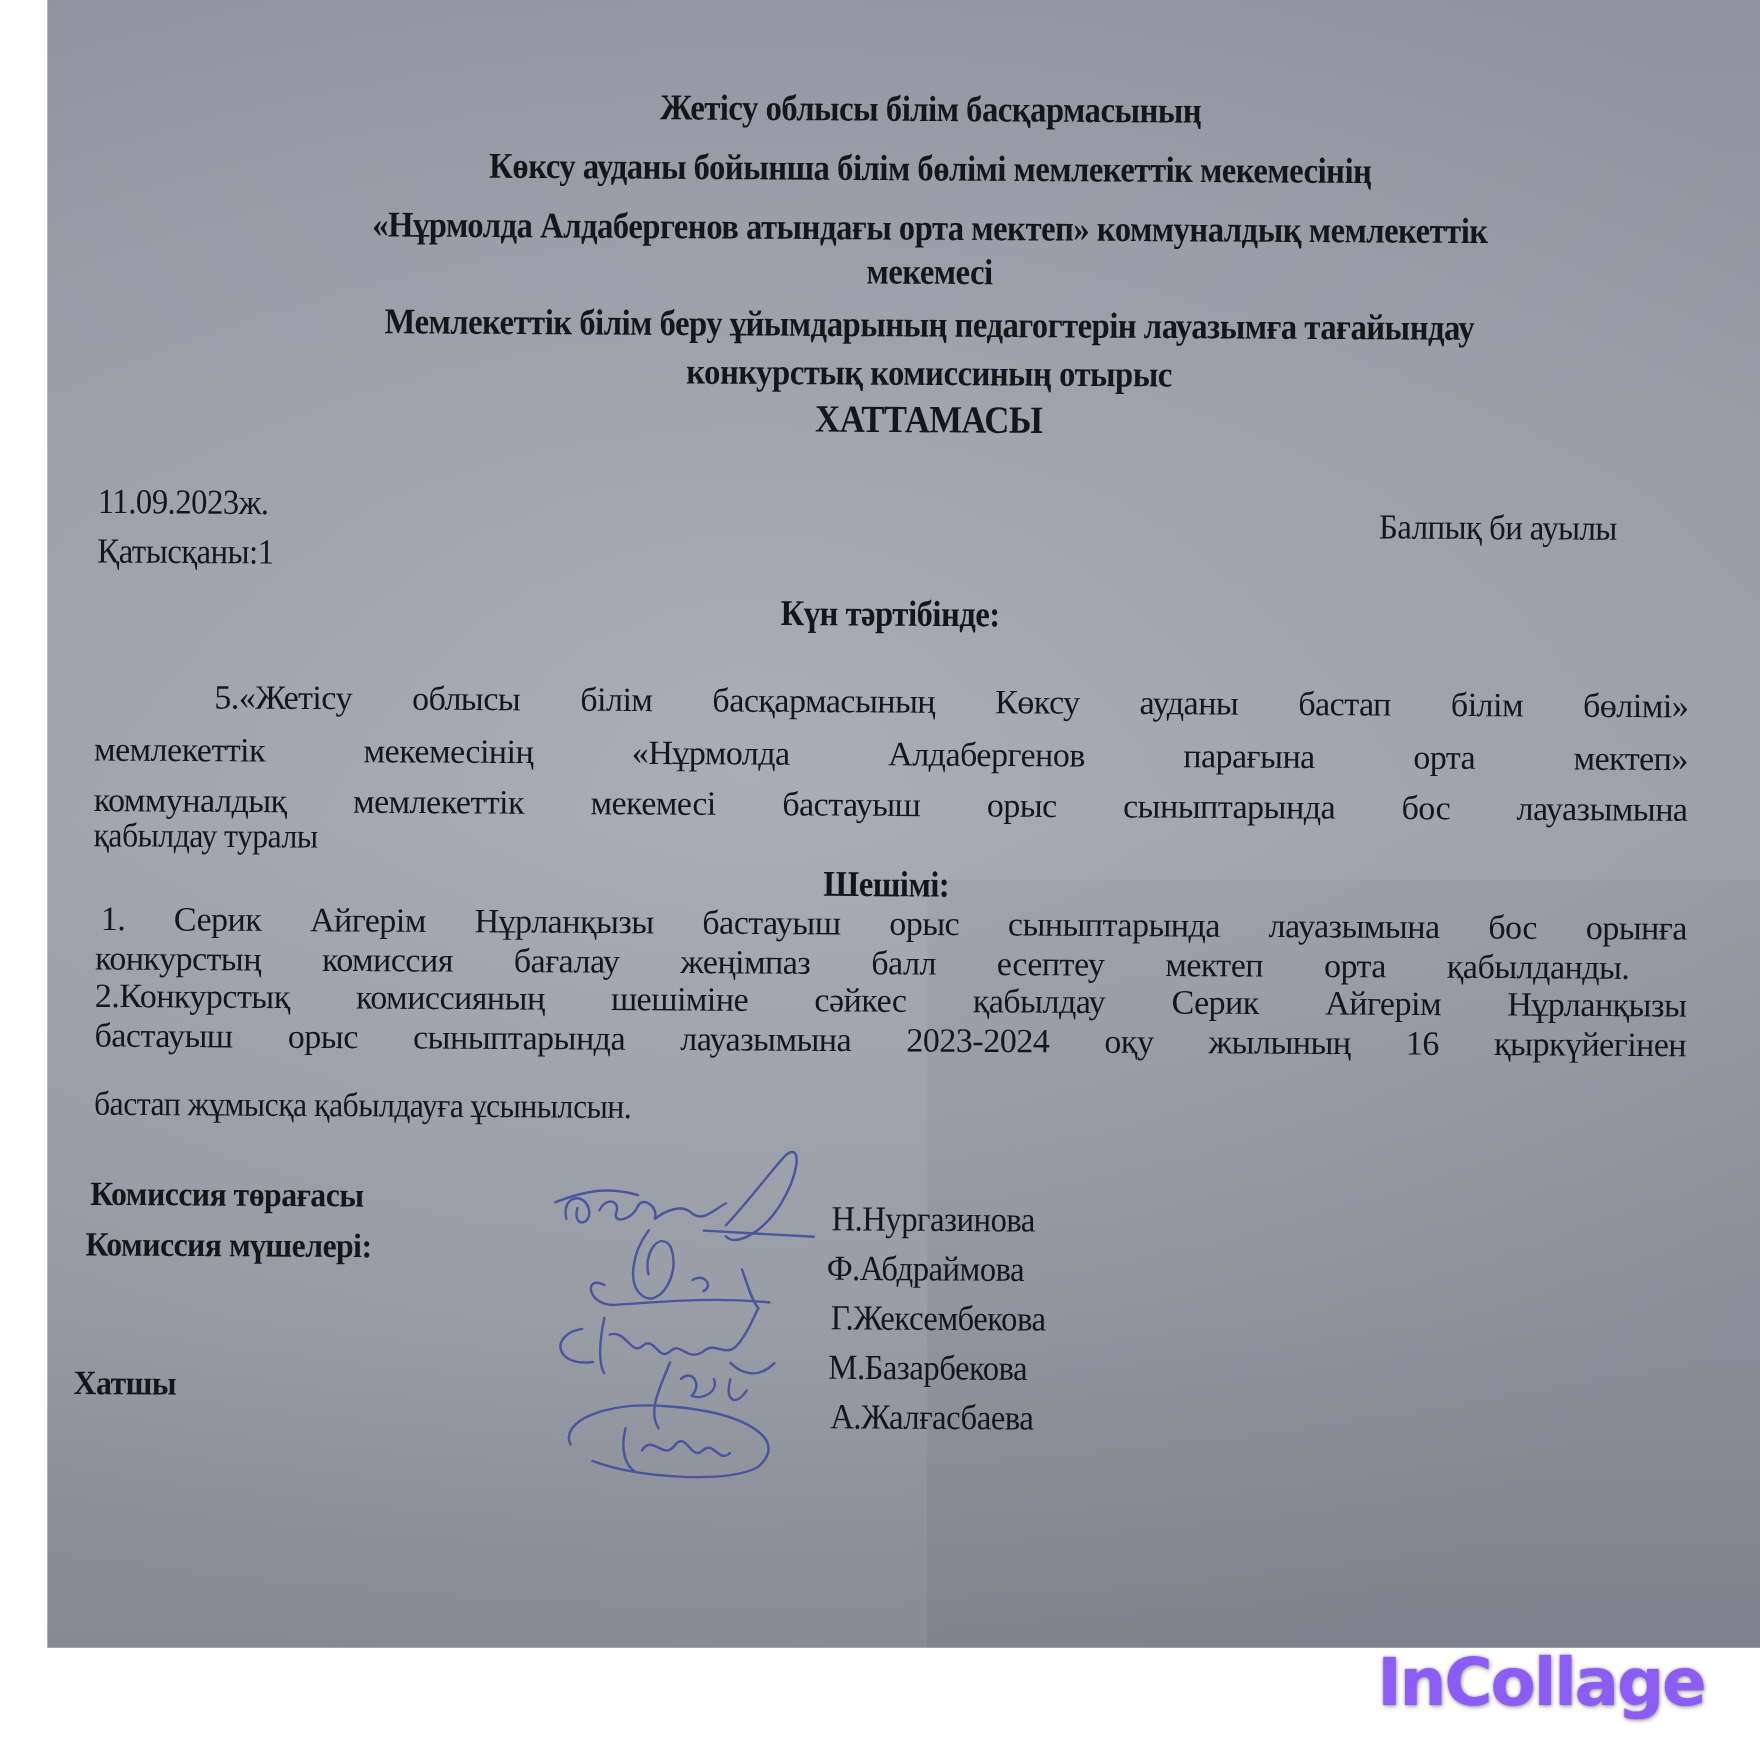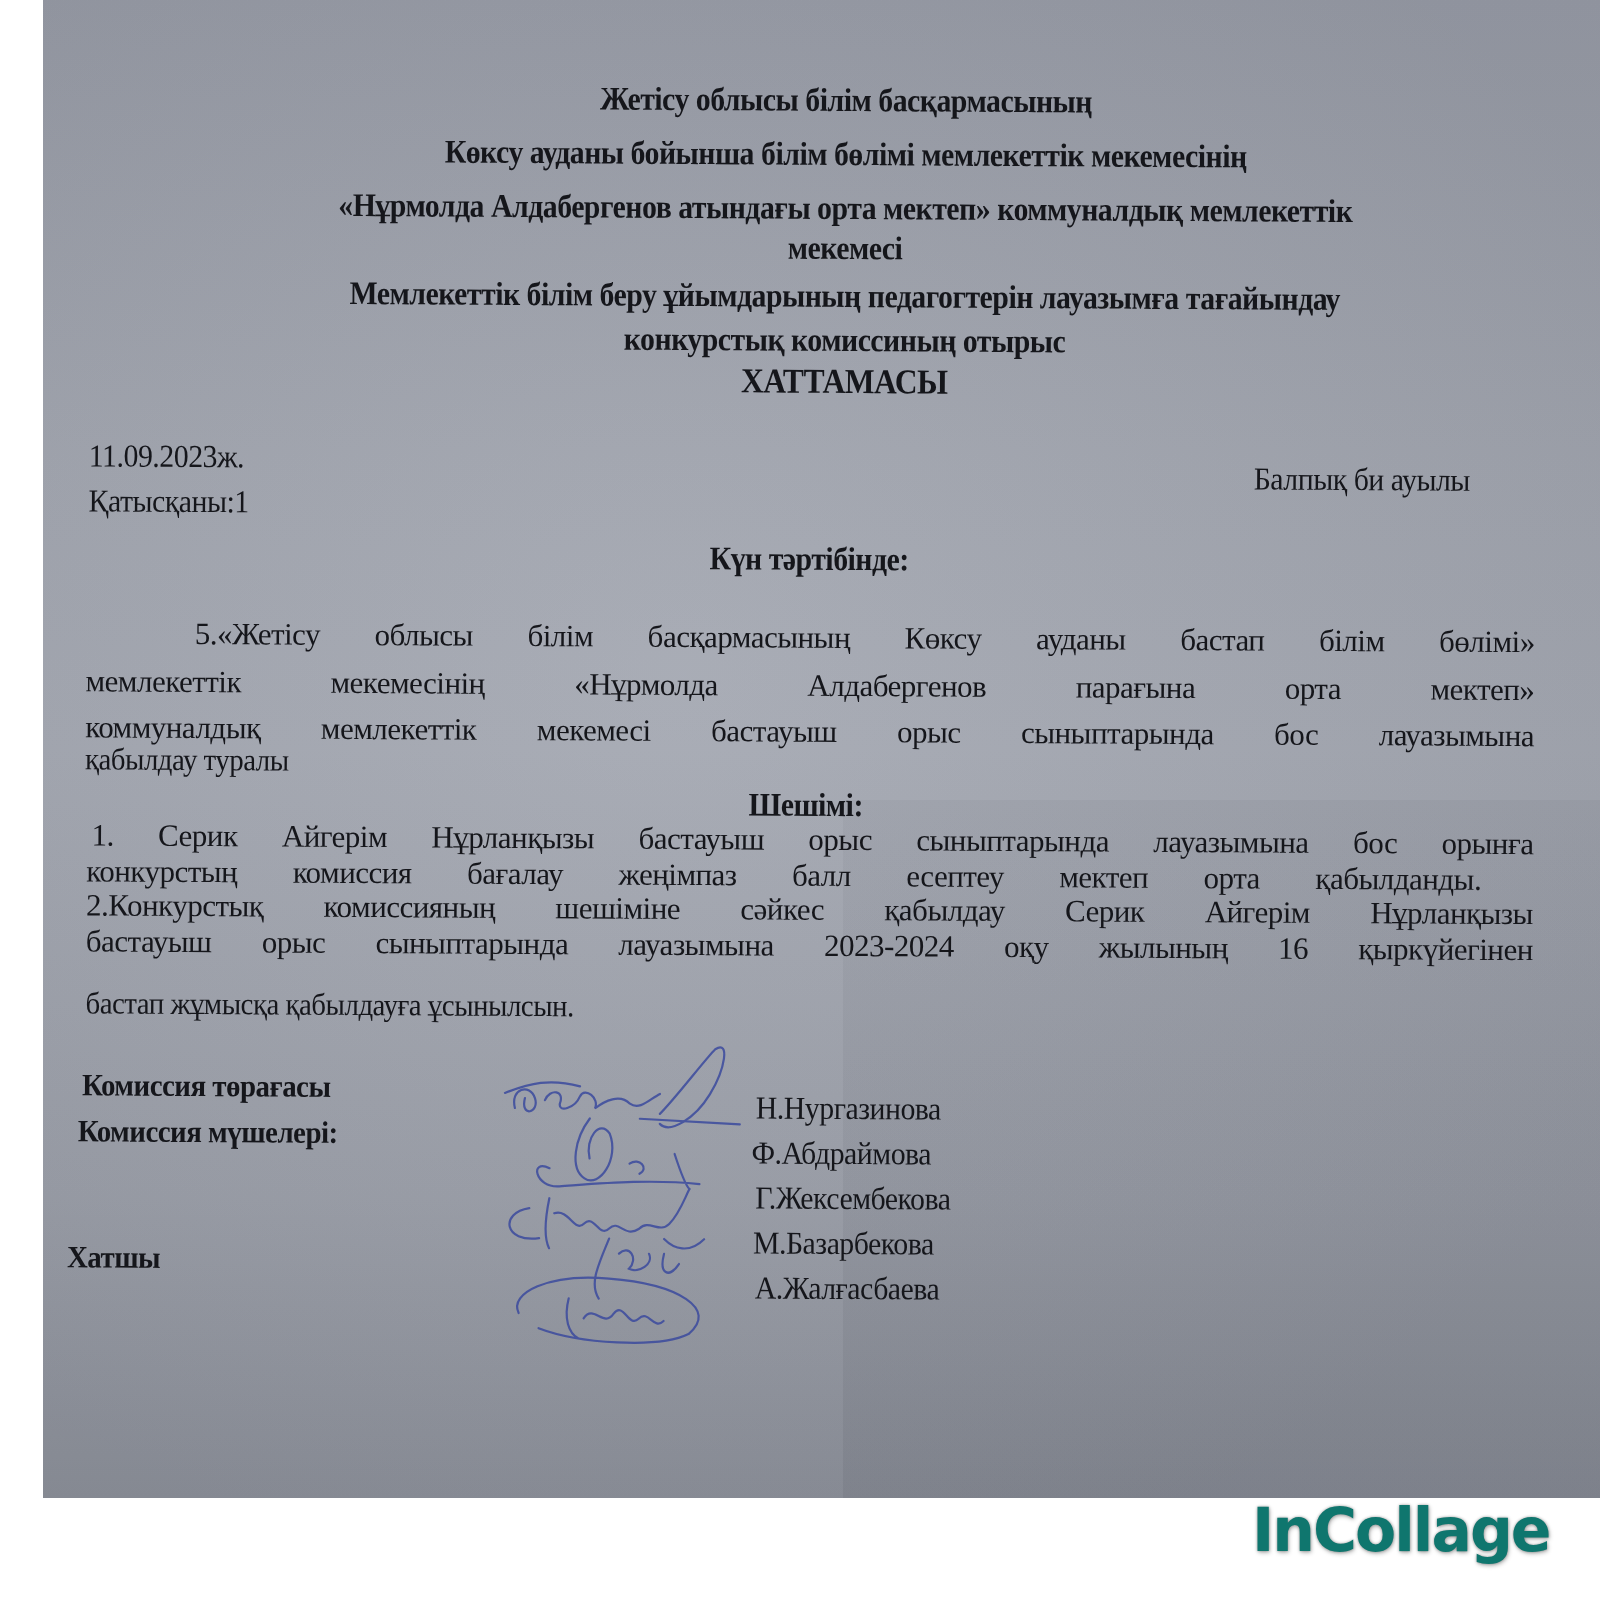--- a/index.html
+++ b/index.html
@@ -19,21 +19,21 @@
     background: radial-gradient(ellipse at 40% 45%, rgba(255,255,255,0.07), rgba(0,0,0,0.05) 80%);
   }
   .sheet { position:absolute; left:0; top:0; width:1600px; height:1498px; transform: rotate(0.35deg); transform-origin: 50% 40%; }
   .line { position:absolute; white-space:nowrap; color:#15161b; letter-spacing:-0.5px; }
   .hd { font-weight:bold; font-size:33px; transform: scaleX(0.9); transform-origin: center; text-align:center; left:0; width:1600px; }
   .txt { font-size:31px; transform: scaleX(0.93); transform-origin:left; }
   .just { display:flex; justify-content:space-between; transform:none; font-size:31px; }
   .just span { display:inline-block; }
   .b { font-weight:bold; }
   .sig { position:absolute; left:450px; top:1040px; width:260px; height:310px; }
-  .watermark { position:absolute; left:1252px; top:1495px; font-family:"DejaVu Sans", sans-serif; font-weight:bold; font-size:60px; color:#0f766e; letter-spacing:-2px;
+  .watermark { position:absolute; left:1252px; top:1495px; font-family:"DejaVu Sans", sans-serif; font-weight:bold; font-size:60px; color:#8b5cf6; letter-spacing:-2px;
     text-shadow: 0 0 3px rgba(0,0,0,0.35), 1px 2px 4px rgba(0,0,0,0.25); }
 </style>
 </head>
 <body>
 
 <div class="photo">
   <div class="seam"></div>
   <div class="vignette"></div>
 
   <div class="sheet">

